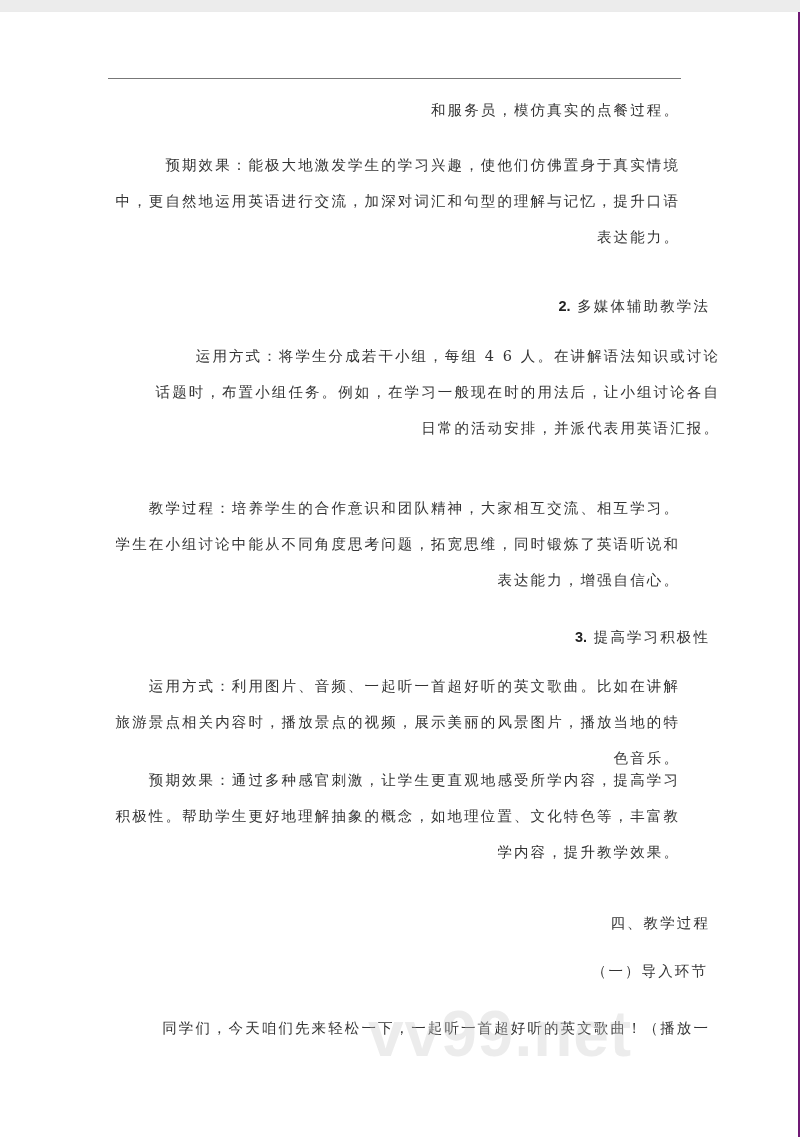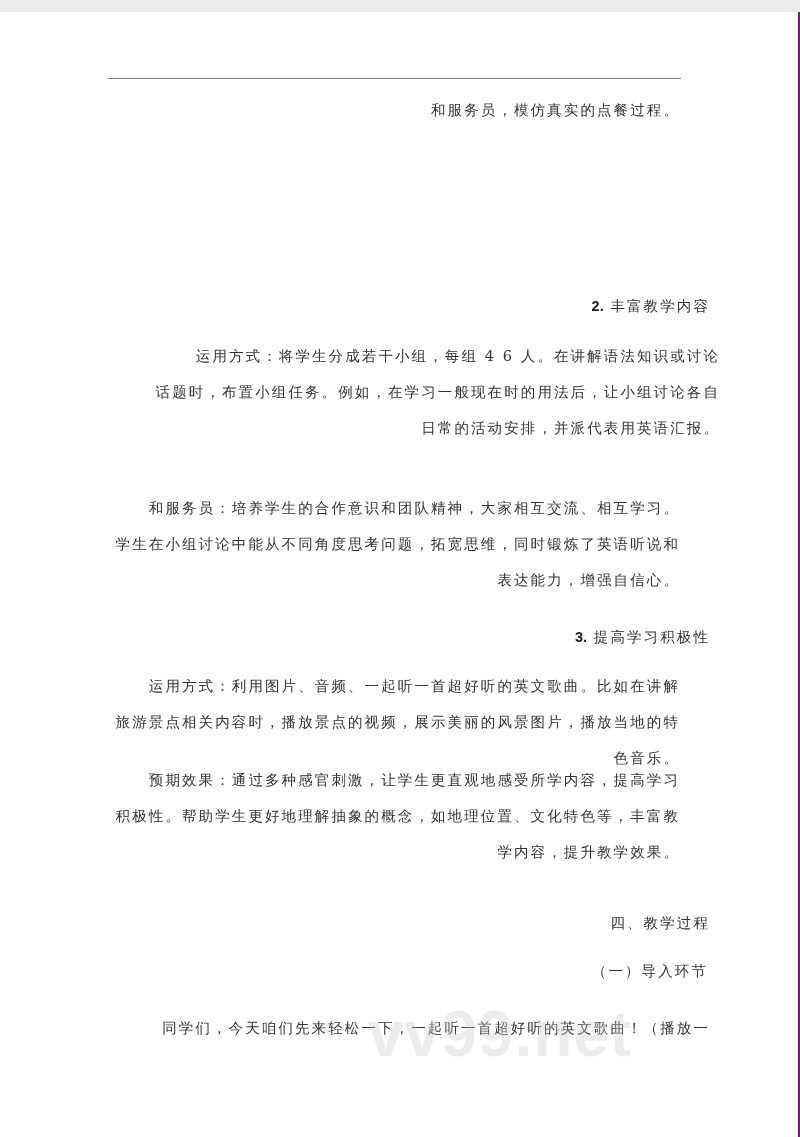--- a/index.html
+++ b/index.html
@@ -32,29 +32,30 @@
   }
 </style>
 </head>
 <body>
 
 <div class="page">
   <div class="header-rule"></div>
 
   <p class="para" style="top:80px;">和服务员，模仿真实的点餐过程。</p>
 
+  <p class="para indent" style="top:135px;">预期效果：能极大地激发学生的学习兴趣，使他们仿佛置身于真实情境中，更自然地运用英语进行交流，加深对词汇和句型的理解与记忆，提升口语表达能力。</p>
 
   <p class="para" style="top:276px; left:140px;">
     <span class="heading-num">2.</span>
-    <span>丰富教学内容</span>
+    <span>多媒体辅助教学法</span>
   </p>
 
   <p class="para indent" style="top:326px;margin-left:40px;">运用方式：将学生分成若干小组，每组 4   6 人。在讲解语法知识或讨论话题时，布置小组任务。例如，在学习一般现在时的用法后，让小组讨论各自日常的活动安排，并派代表用英语汇报。</p>
 
-  <p class="para indent" style="top:478px;">和服务员：培养学生的合作意识和团队精神，大家相互交流、相互学习。学生在小组讨论中能从不同角度思考问题，拓宽思维，同时锻炼了英语听说和表达能力，增强自信心。</p>
+  <p class="para indent" style="top:478px;">教学过程：培养学生的合作意识和团队精神，大家相互交流、相互学习。学生在小组讨论中能从不同角度思考问题，拓宽思维，同时锻炼了英语听说和表达能力，增强自信心。</p>
 
   <p class="para" style="top:607px; left:140px;">
     <span class="heading-num">3.</span>
     <span>提高学习积极性</span>
   </p>
 
   <p class="para indent" style="top:656px;">运用方式：利用图片、音频、一起听一首超好听的英文歌曲。比如在讲解旅游景点相关内容时，播放景点的视频，展示美丽的风景图片，播放当地的特色音乐。</p>
 
   <p class="para indent" style="top:750px;">预期效果：通过多种感官刺激，让学生更直观地感受所学内容，提高学习积极性。帮助学生更好地理解抽象的概念，如地理位置、文化特色等，丰富教学内容，提升教学效果。</p>
 

